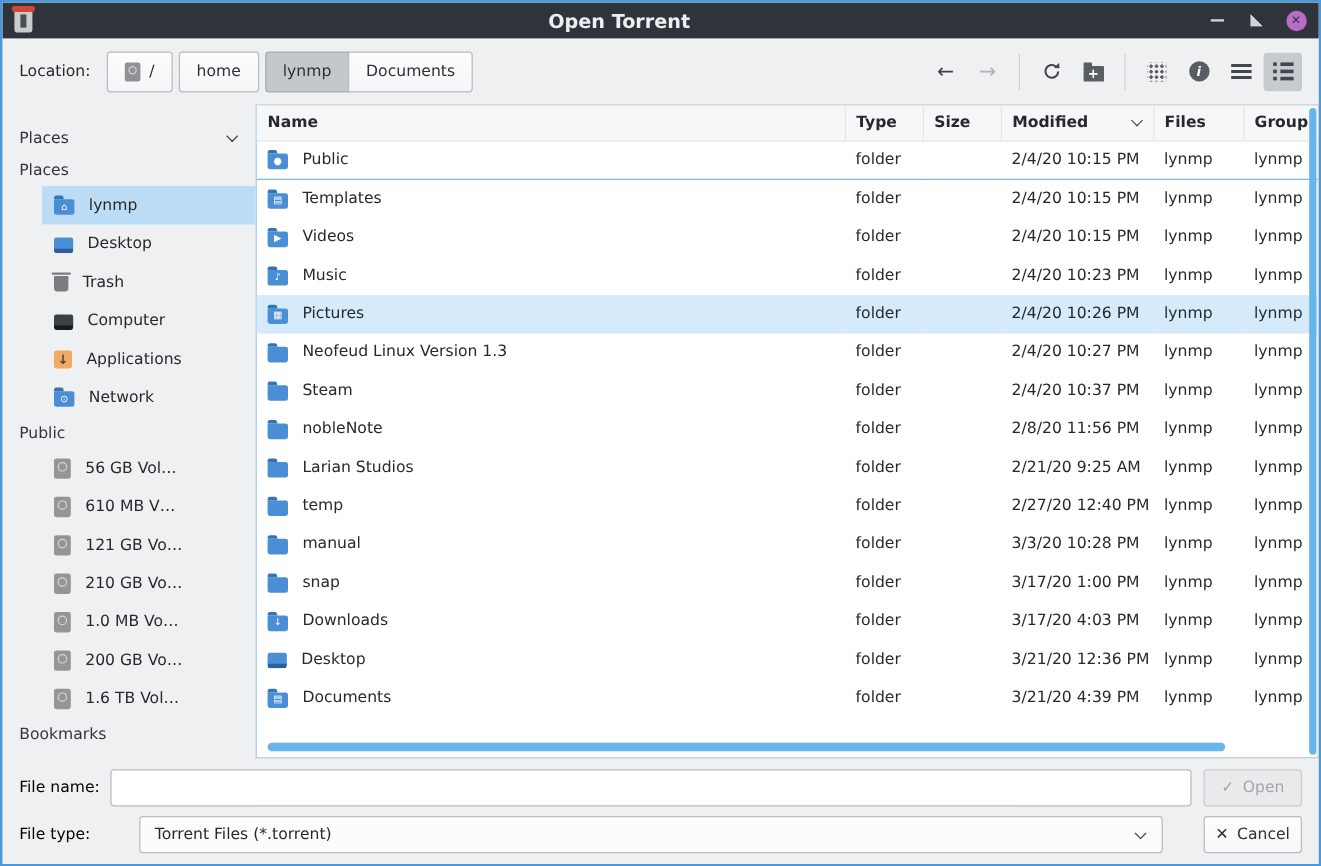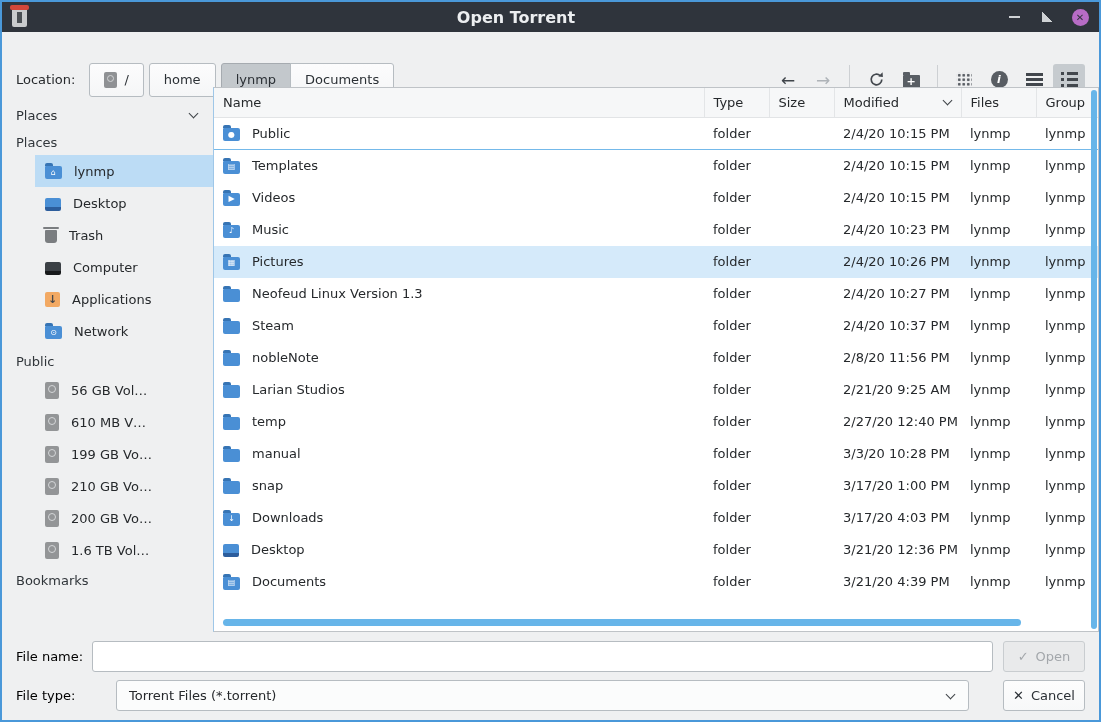--- a/index.html
+++ b/index.html
@@ -13,21 +13,21 @@
   .app-icon::before { content:""; position:absolute; top:-2px; left:-2px; width:19px; height:5px; background:#d2473a; border-radius:2px; }
   .app-icon::after { content:""; position:absolute; top:5px; left:5px; width:5px; height:11px; background:#4a4f54; }
   .win-title { flex:1; text-align:center; color:#eceef0; font-weight:bold; font-size:16px; }
   .win-controls { display:flex; align-items:center; gap:15px; }
   .wc { width:18px; height:18px; display:flex; align-items:center; justify-content:center; }
   .wc-min-glyph { width:11px; height:2px; background:#cfd2d5; }
   .wc-max-glyph { width:10px; height:10px; background:linear-gradient(225deg, transparent 48%, #cfd2d5 48%); }
   .wc-close-glyph { width:17px; height:17px; border-radius:50%; background:#b76cc5; color:#2f343c; font-size:10px; font-weight:bold; display:flex; align-items:center; justify-content:center; }
 
   
-  .loc-row { position:absolute; left:0; top:30px; right:0; height:55px; display:flex; align-items:center; padding:0 14px;margin-top:20px; }
+  .loc-row { position:absolute; left:0; top:30px; right:0; height:55px; display:flex; align-items:center; padding:0 14px; }
   .loc-label { font-size:13px; color:#26292c; margin-right:14px; }
   .crumbs { display:flex; align-items:center; }
   .crumb { height:34px; padding:0 14px; border:1px solid #b6bcc1; background:linear-gradient(#fcfcfd,#f5f6f7); border-radius:3px; font-size:13px; color:#2b3035; display:flex; align-items:center; gap:7px; cursor:default; }
   .crumb.active { background:#c3c8cc; border-color:#a6abb0; }
   .crumb + .crumb { margin-left:5px; }
   .crumb.grouped { margin-left:-1px; border-top-left-radius:0; border-bottom-left-radius:0; }
   .crumb.pre-group { border-top-right-radius:0; border-bottom-right-radius:0; }
   .mini-drive { width:13px; height:16px; background:#8f9194; border-radius:2px; position:relative; }
   .mini-drive::after { content:""; position:absolute; top:3px; left:3px; width:5px; height:5px; border:1.5px solid #d2d4d6; border-radius:50%; }
   .spacer { flex:1; }
@@ -69,21 +69,21 @@
   .monitor-ic.dark { background:#3b4045; border-bottom-color:#17191b; }
   .trash-ic { width:12px; height:13px; background:#7a7d80; border-radius:1px 1px 3px 3px; margin-top:3px; }
   .trash-ic::before { content:""; position:absolute; top:-3px; left:-2px; width:16px; height:2px; background:#7a7d80; border-radius:1px; }
   .apps-ic { width:15px; height:15px; background:#f2a963; border-radius:2px; display:flex; align-items:center; justify-content:center; color:#45484b; font-size:11px; font-weight:bold; }
   .drive-ic { width:14px; height:17px; background:#939597; border-radius:2px; }
   .drive-ic::after { content:""; position:absolute; top:3px; left:3px; width:6px; height:6px; border:1.6px solid #d4d6d8; border-radius:50%; }
 
   
   .view { position:absolute; left:211px; top:85px; width:886px; height:545px; background:#ffffff; border:1px solid #bfc3c7; border-left-color:#9fc7e8; }
   .view table { border-collapse:collapse; table-layout:fixed; width:100%; }
-  .view th { height:29px; background:#f6f7f8; font-weight:normal; font-size:13px; text-align:left; padding-left:9px; border-bottom:1px solid #e2e4e6; color:#26292c;margin-top:48px; }
+  .view th { height:29px; background:#f6f7f8; font-weight:bold; font-size:13px; text-align:left; padding-left:9px; border-bottom:1px solid #e2e4e6; color:#26292c;margin-top:48px; }
   .view th + th { border-left:1px solid #e3e5e7; }
   .th-inner { display:flex; align-items:center; }
   .th-inner .grow { flex:1; }
   .th-inner .chev { margin-right:10px; }
   .view td { height:32px; font-size:13px; color:#26292c; padding-left:9px; white-space:nowrap; overflow:hidden; }
   .view td.name-cell { display:flex; align-items:center; gap:12px; height:32px; }
   .view td.modified { text-align:right; padding-right:13px; }
   tr.selected td { background:#d5eafa; }
   tr.focused td { border-bottom:1px solid #74b9ea; }
   .hscroll { position:absolute; left:9px; bottom:5px; height:7px; width:calc(100% - 86px); background:#67b5e9; border-radius:4px; }
@@ -227,25 +227,29 @@
           <li class="side-item">
             <span class="ic drive-ic"></span>
             <span>56 GB Vol…</span>
           </li>
           <li class="side-item">
             <span class="ic drive-ic"></span>
             <span>610 MB V…</span>
           </li>
           <li class="side-item">
             <span class="ic drive-ic"></span>
-            <span>199 GB Vo…</span>
+            <span>121 GB Vo…</span>
           </li>
           <li class="side-item">
             <span class="ic drive-ic"></span>
             <span>210 GB Vo…</span>
+          </li>
+          <li class="side-item">
+            <span class="ic drive-ic"></span>
+            <span>1.0 MB Vo…</span>
           </li>
           <li class="side-item">
             <span class="ic drive-ic"></span>
             <span>200 GB Vo…</span>
           </li>
           <li class="side-item">
             <span class="ic drive-ic"></span>
             <span>1.6 TB Vol…</span>
           </li>
         </ul>

